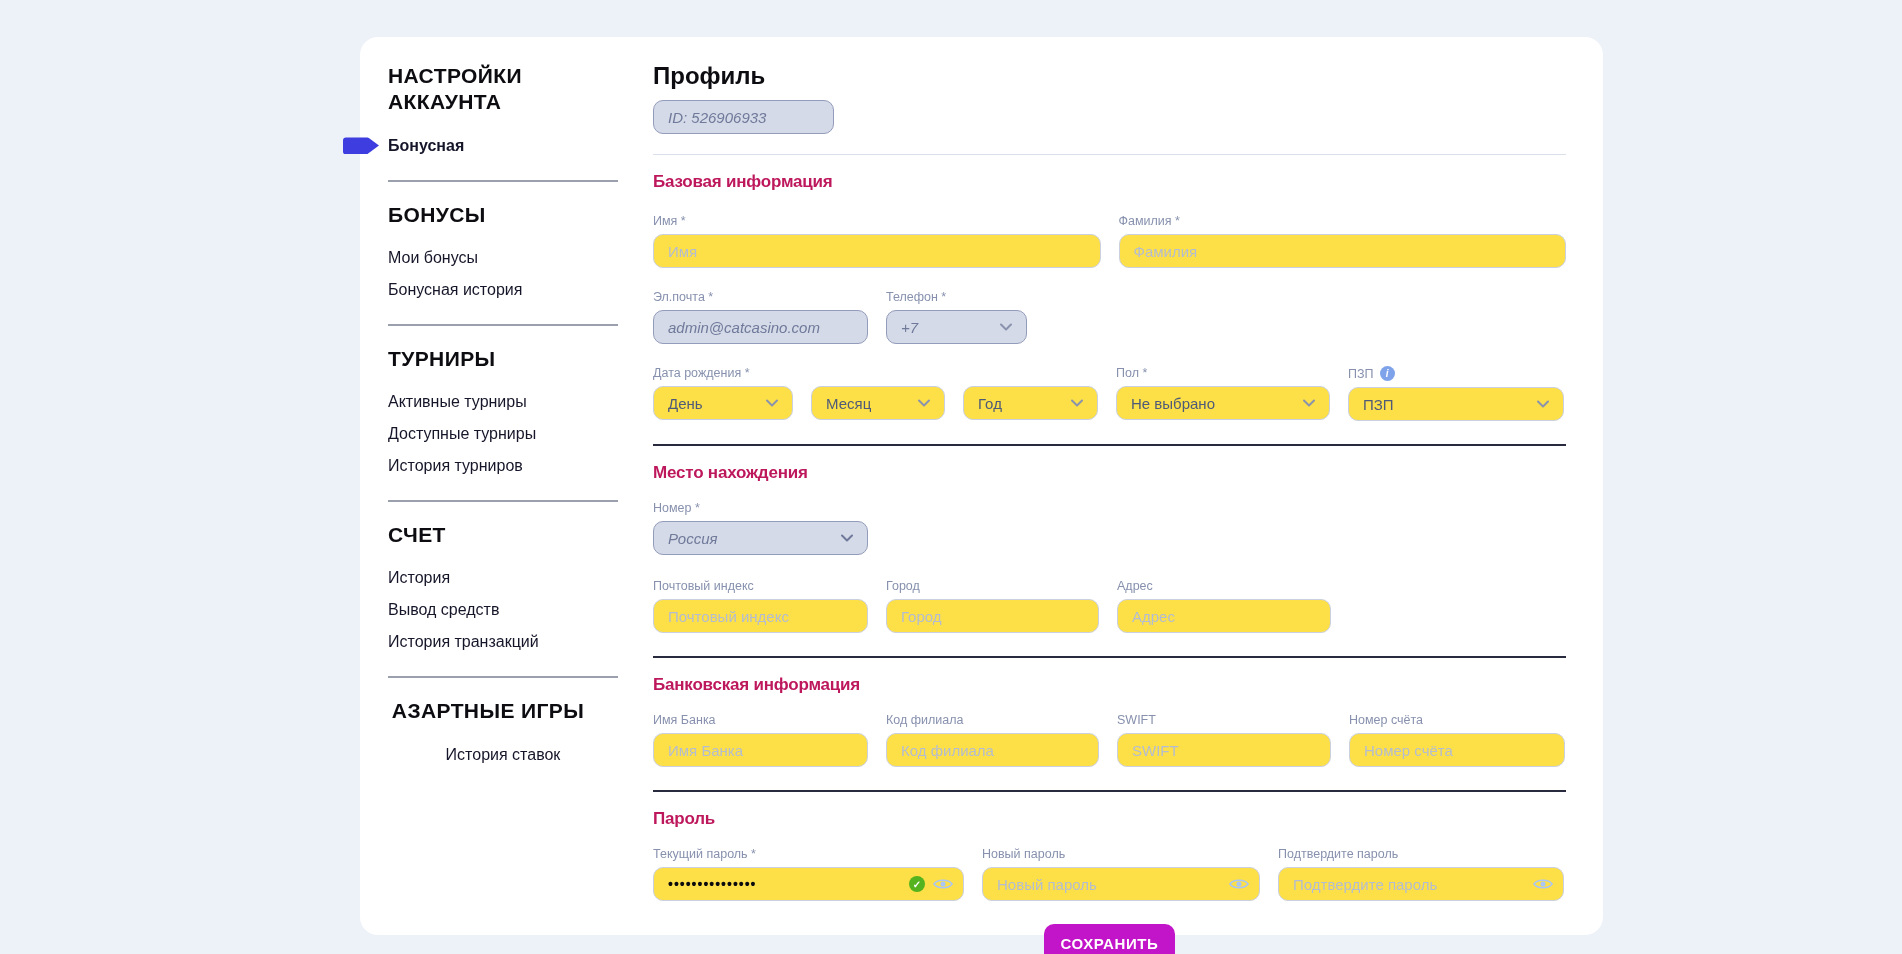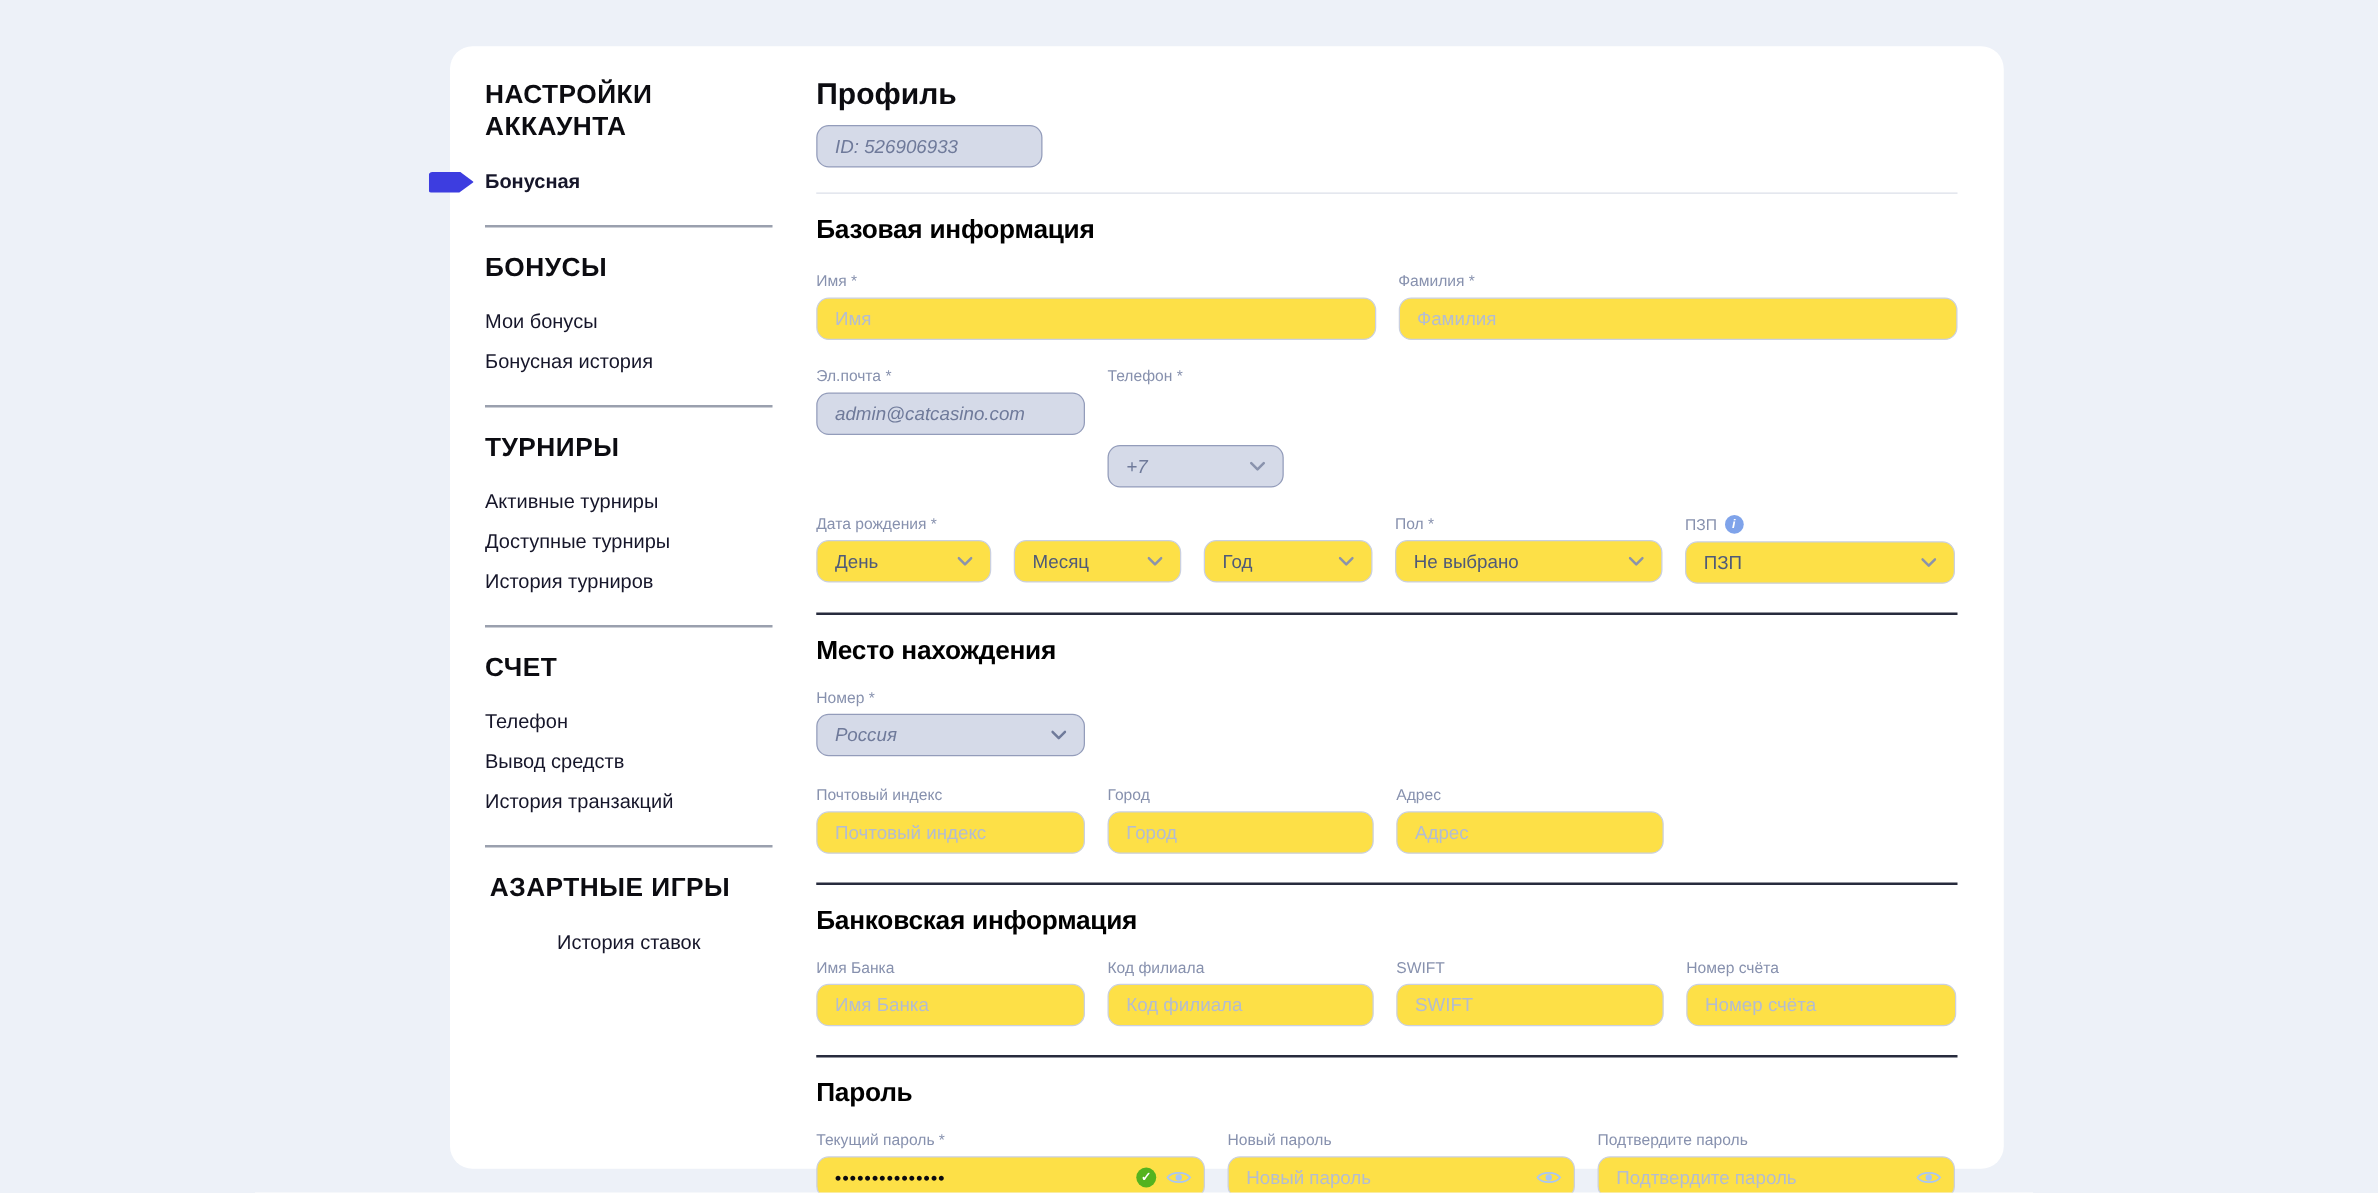--- a/index.html
+++ b/index.html
@@ -56,26 +56,26 @@
     font-family:"Liberation Sans", sans-serif; width:100%;
   }
   input.input::placeholder { color:#b3bcd2; }
   .select { justify-content:space-between; cursor:pointer; }
   .select .sel-text { color:#4f5a78; }
   .disabled { background:#d5dae8; border:1px solid #939cba; color:#6f7a9a;font-style:italic; }
   .disabled .sel-text { color:#6f7a9a; }
   .row { display:flex; gap:18px; margin-top:22px; }
   .divider-light { height:1px; background:#dbdfe9; margin:20px 0 0; }
   .divider-dark { height:2px; background:#272b3d; margin:23px 0 0; }
-  .section-heading { font-size:21px; font-weight:bold; color:#000000; margin-top:17px; letter-spacing:-0.2px; }
+  .section-heading { font-size:17px; font-weight:bold; color:#be185d; margin-top:17px; letter-spacing:-0.2px; }
   .id-input { width:181px; margin-top:9px; }
   
   .w-half { width:449px; }
   .w-col  { width:215px; }
-  .w-phone{ width:141px;gap:42px; }
+  .w-phone{ width:141px; }
   .w-day  { width:140px; } .w-month{ width:134px; } .w-year { width:135px; }
   .w-gender{ width:214px; } .w-pep { width:216px; }
   .w-city { width:213px; } .w-addr { width:214px; }
   .w-pw1 { width:311px; } .w-pw2 { width:278px; } .w-pw3 { width:286px; }
   
   .pw-wrap { position:relative; }
   .pw-wrap input { width:100%; padding-right:64px; }
   .pw-wrap input.pw-dots { font-weight:bold; color:#0b0b0f; letter-spacing:1px; font-size:14px; }
   .pw-icons { position:absolute; right:11px; top:0; height:34px; display:flex; align-items:center; gap:8px; }
   .check-badge {
@@ -131,21 +131,21 @@
         <span>Доступные турниры</span>
       </div>
       <div class="side-item">
         <span>История турниров</span>
       </div>
     </div>
 
     <div class="side-section">
       <h2 class="side-heading">СЧЕТ</h2>
       <div class="side-item">
-        <span>Телефон</span>
+        <span>История</span>
       </div>
       <div class="side-item">
         <span>Вывод средств</span>
       </div>
       <div class="side-item">
         <span>История транзакций</span>
       </div>
     </div>
 
     <div class="side-section">

